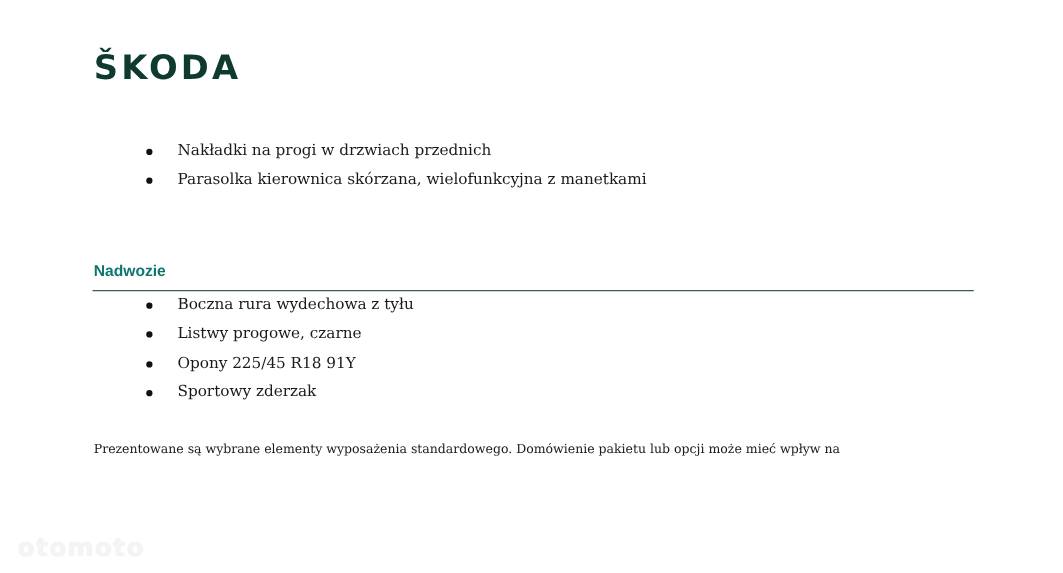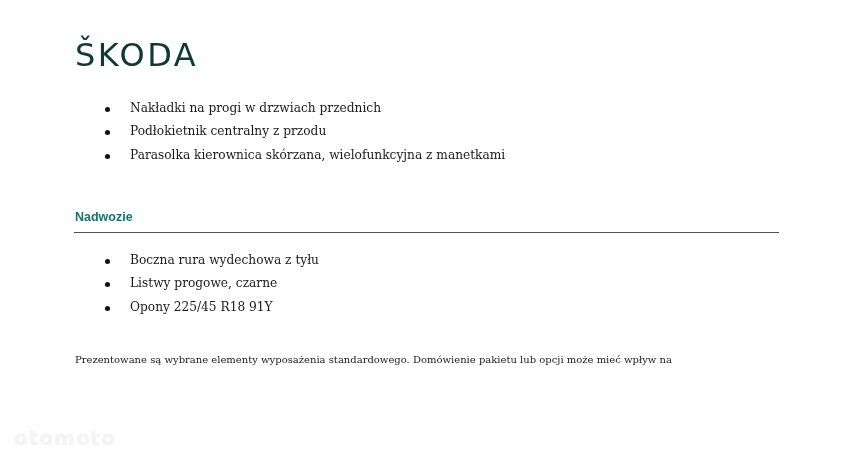--- a/index.html
+++ b/index.html
@@ -3,34 +3,34 @@
   <meta charset="utf-8">
   <style>
     html, body { margin: 0; padding: 0; }
     body {
       width: 850px; height: 458px; background: #ffffff; position: relative; overflow: hidden;
       font-family: "DejaVu Serif", "Liberation Serif", serif; color: #1a1a1a;
     }
     .logo {
       position: absolute; left: 75px; top: 40px;
       font-family: "DejaVu Sans", "Liberation Sans", sans-serif;
-      font-weight: normal; font-size: 32px; letter-spacing: 2.5px;
+      font-weight: bold; font-size: 27px; letter-spacing: 2.5px;
       color: #0e3a2f; line-height: 30px;
     }
-    ul.bullets { position: absolute; left: 0; margin: 4px; padding: 0; list-style: none; }
+    ul.bullets { position: absolute; left: 0; margin: 16px; padding: 0; list-style: none; }
     ul.bullets li {
       position: relative; height: 23.3px; line-height: 23px; font-size: 12.2px;
       padding-left: 126px; white-space: nowrap;
     }
     ul.bullets li .dot {
       position: absolute; left: 101px; top: 10px; width: 5px; height: 5px;
       border-radius: 50%; background: #111;
     }
     #list1 { top: 93px; }
-    #list2 { top: 245px; }
+    #list2 { top: 216px; }
     .section-title {
       position: absolute; left: 75px; top: 210px;
       font-family: "Liberation Sans", "DejaVu Sans", sans-serif;
       font-weight: bold; font-size: 12.5px; color: #0f766e;
     }
     .rule {
       position: absolute; left: 74px; top: 232px; width: 705px; height: 1px;
       background: #3f5a50;
     }
     .note {
@@ -44,30 +44,30 @@
       letter-spacing: 1px; color: #f4f4f4; text-shadow: 0 0 1px #e6e6e6;
     }
   </style>
 </head>
 <body>
 
 <div class="logo">ŠKODA</div>
 
 <ul class="bullets" id="list1">
   <li><span class="dot"></span><span>Nakładki na progi w drzwiach przednich</span></li>
-  <li><span class="dot"></span><span>Podłokietnik centralny z przodu</span></li>
   <li><span class="dot"></span><span>Parasolka kierownica skórzana, wielofunkcyjna z manetkami</span></li>
 </ul>
 
 <div class="section-title">Nadwozie</div>
 <div class="rule"></div>
 
 <ul class="bullets" id="list2">
   <li><span class="dot"></span><span>Boczna rura wydechowa z tyłu</span></li>
   <li><span class="dot"></span><span>Listwy progowe, czarne</span></li>
   <li><span class="dot"></span><span>Opony 225/45 R18 91Y</span></li>
+  <li><span class="dot"></span><span>Sportowy zderzak</span></li>
 </ul>
 
 <div class="note">
   <p>Prezentowane są wybrane elementy wyposażenia standardowego. Domówienie pakietu lub opcji może mieć wpływ na</p>
 </div>
 
 <div class="watermark">otomoto</div>
 
 </body></html>

